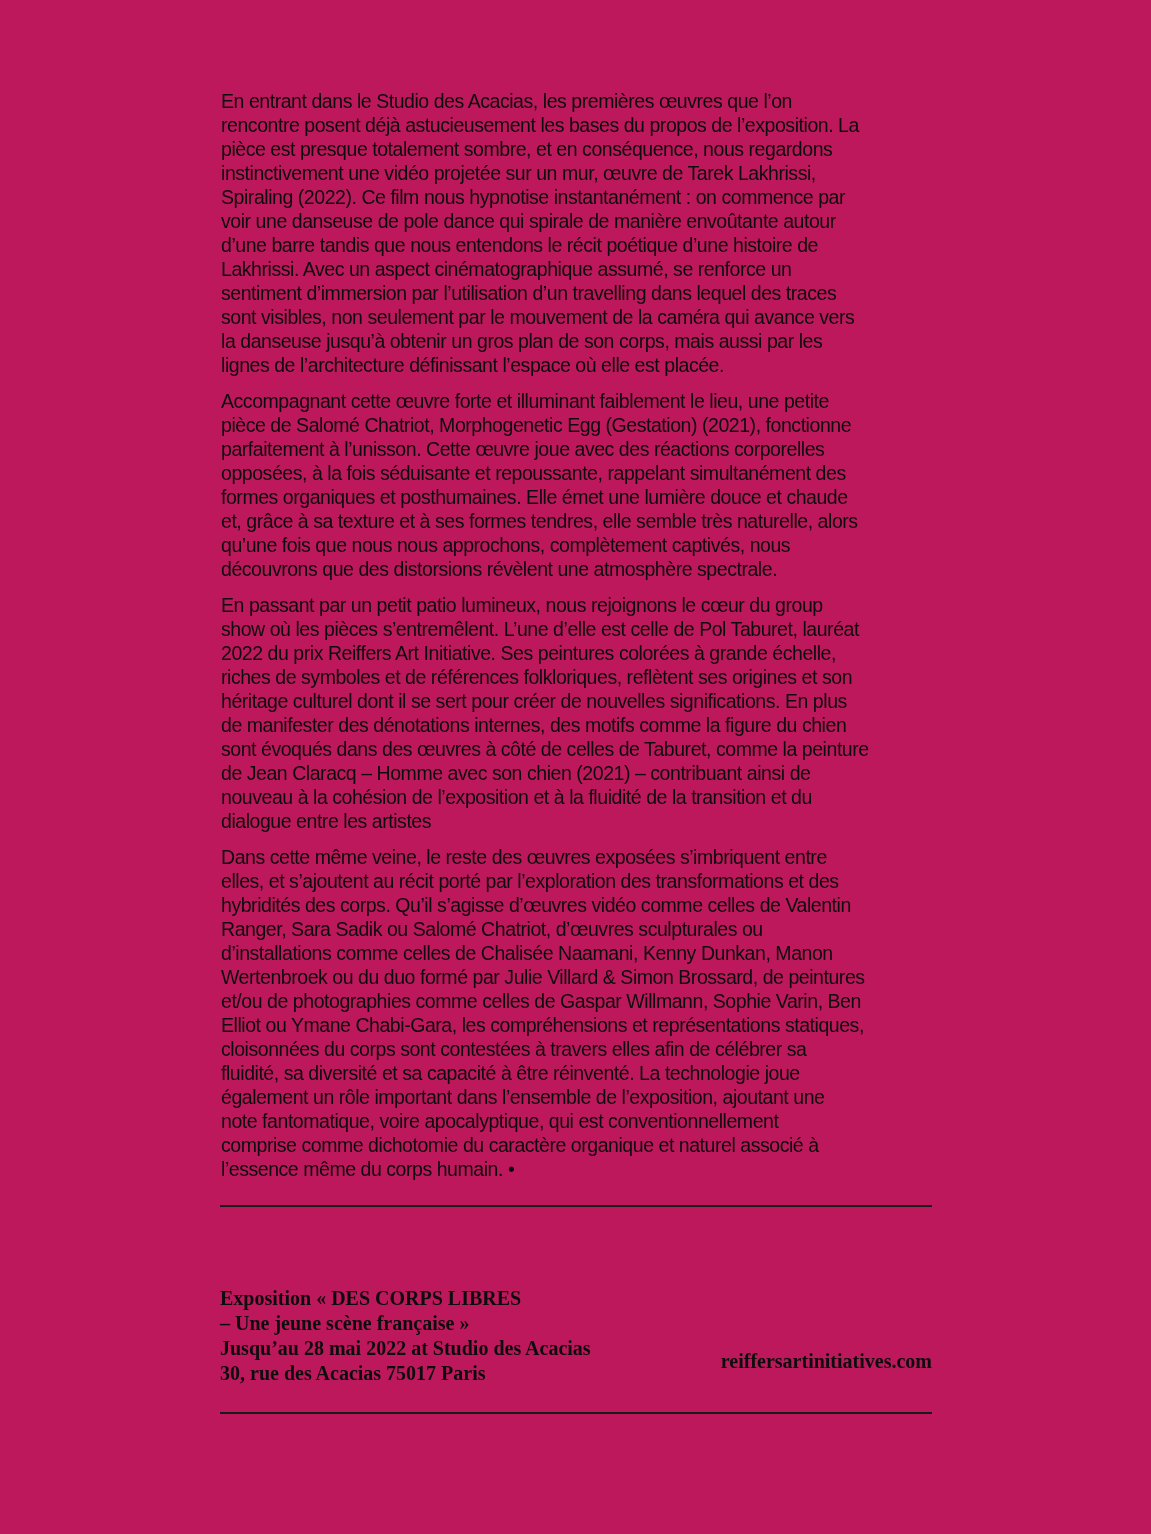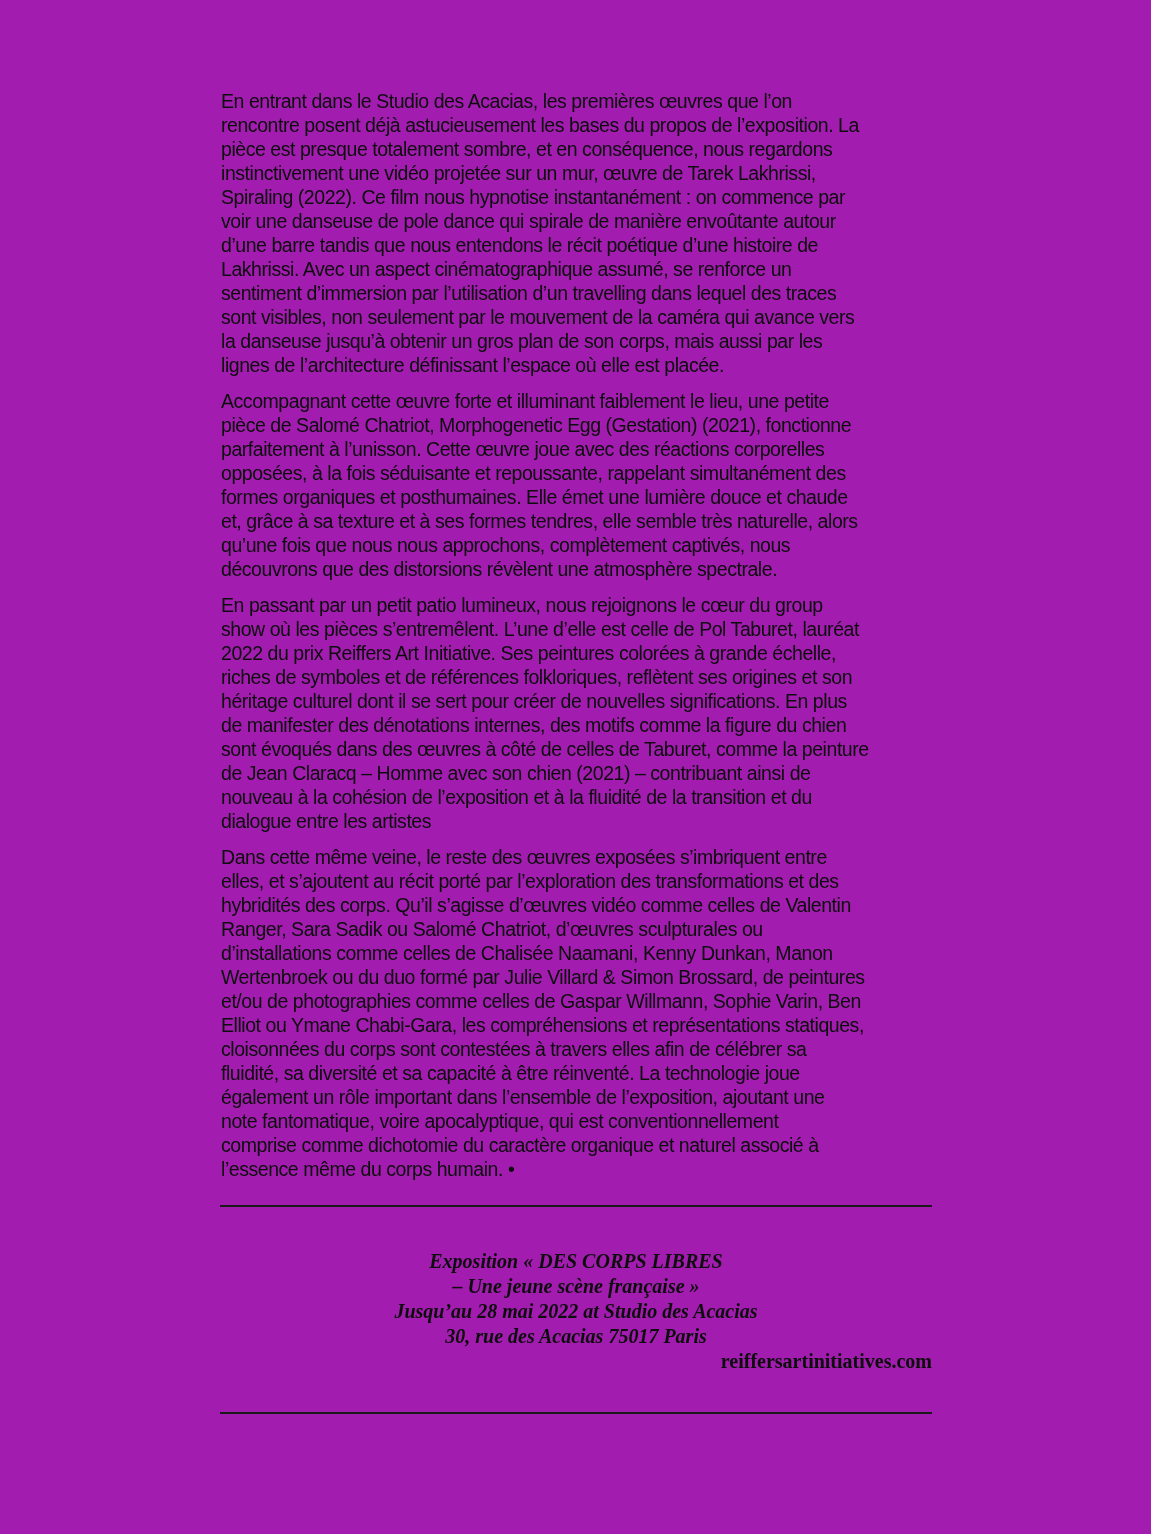--- a/index.html
+++ b/index.html
@@ -4,21 +4,21 @@
 <style>
   html, body {
     margin: 0;
     padding: 0;
     background: #ffffff;
   }
   .page {
     position: relative;
     width: 1151px;
     height: 1534px;
-    background: #a21caf;
+    background: #be185d;
     overflow: hidden;
   }
   .article {
     position: absolute;
     left: 221px;
     top: 89px;
     width: 714px;
   }
   .para {
     margin: 0 0 12px 0;
@@ -34,30 +34,28 @@
     left: 220px;
     width: 712px;
     height: 2px;
     background: #1a1a1a;
   }
   .rule-top { top: 1205px; }
   .rule-bottom { top: 1412px; }
   .exhibition-block {
     position: absolute;
     left: 220px;
-    top: 1249px;
+    top: 1286px;
     width: 712px;
-    text-align: center;
     font-family: "Liberation Serif", serif;
     font-weight: bold;
     font-size: 20px;
     line-height: 25px;
     color: #0d0d0d;
     white-space: pre-line;
-    font-style: italic;
   }
   .website-line {
     position: absolute;
     left: 220px;
     top: 1349px;
     width: 712px;
     text-align: right;
     font-family: "Liberation Serif", serif;
     font-weight: bold;
     font-size: 20px;

